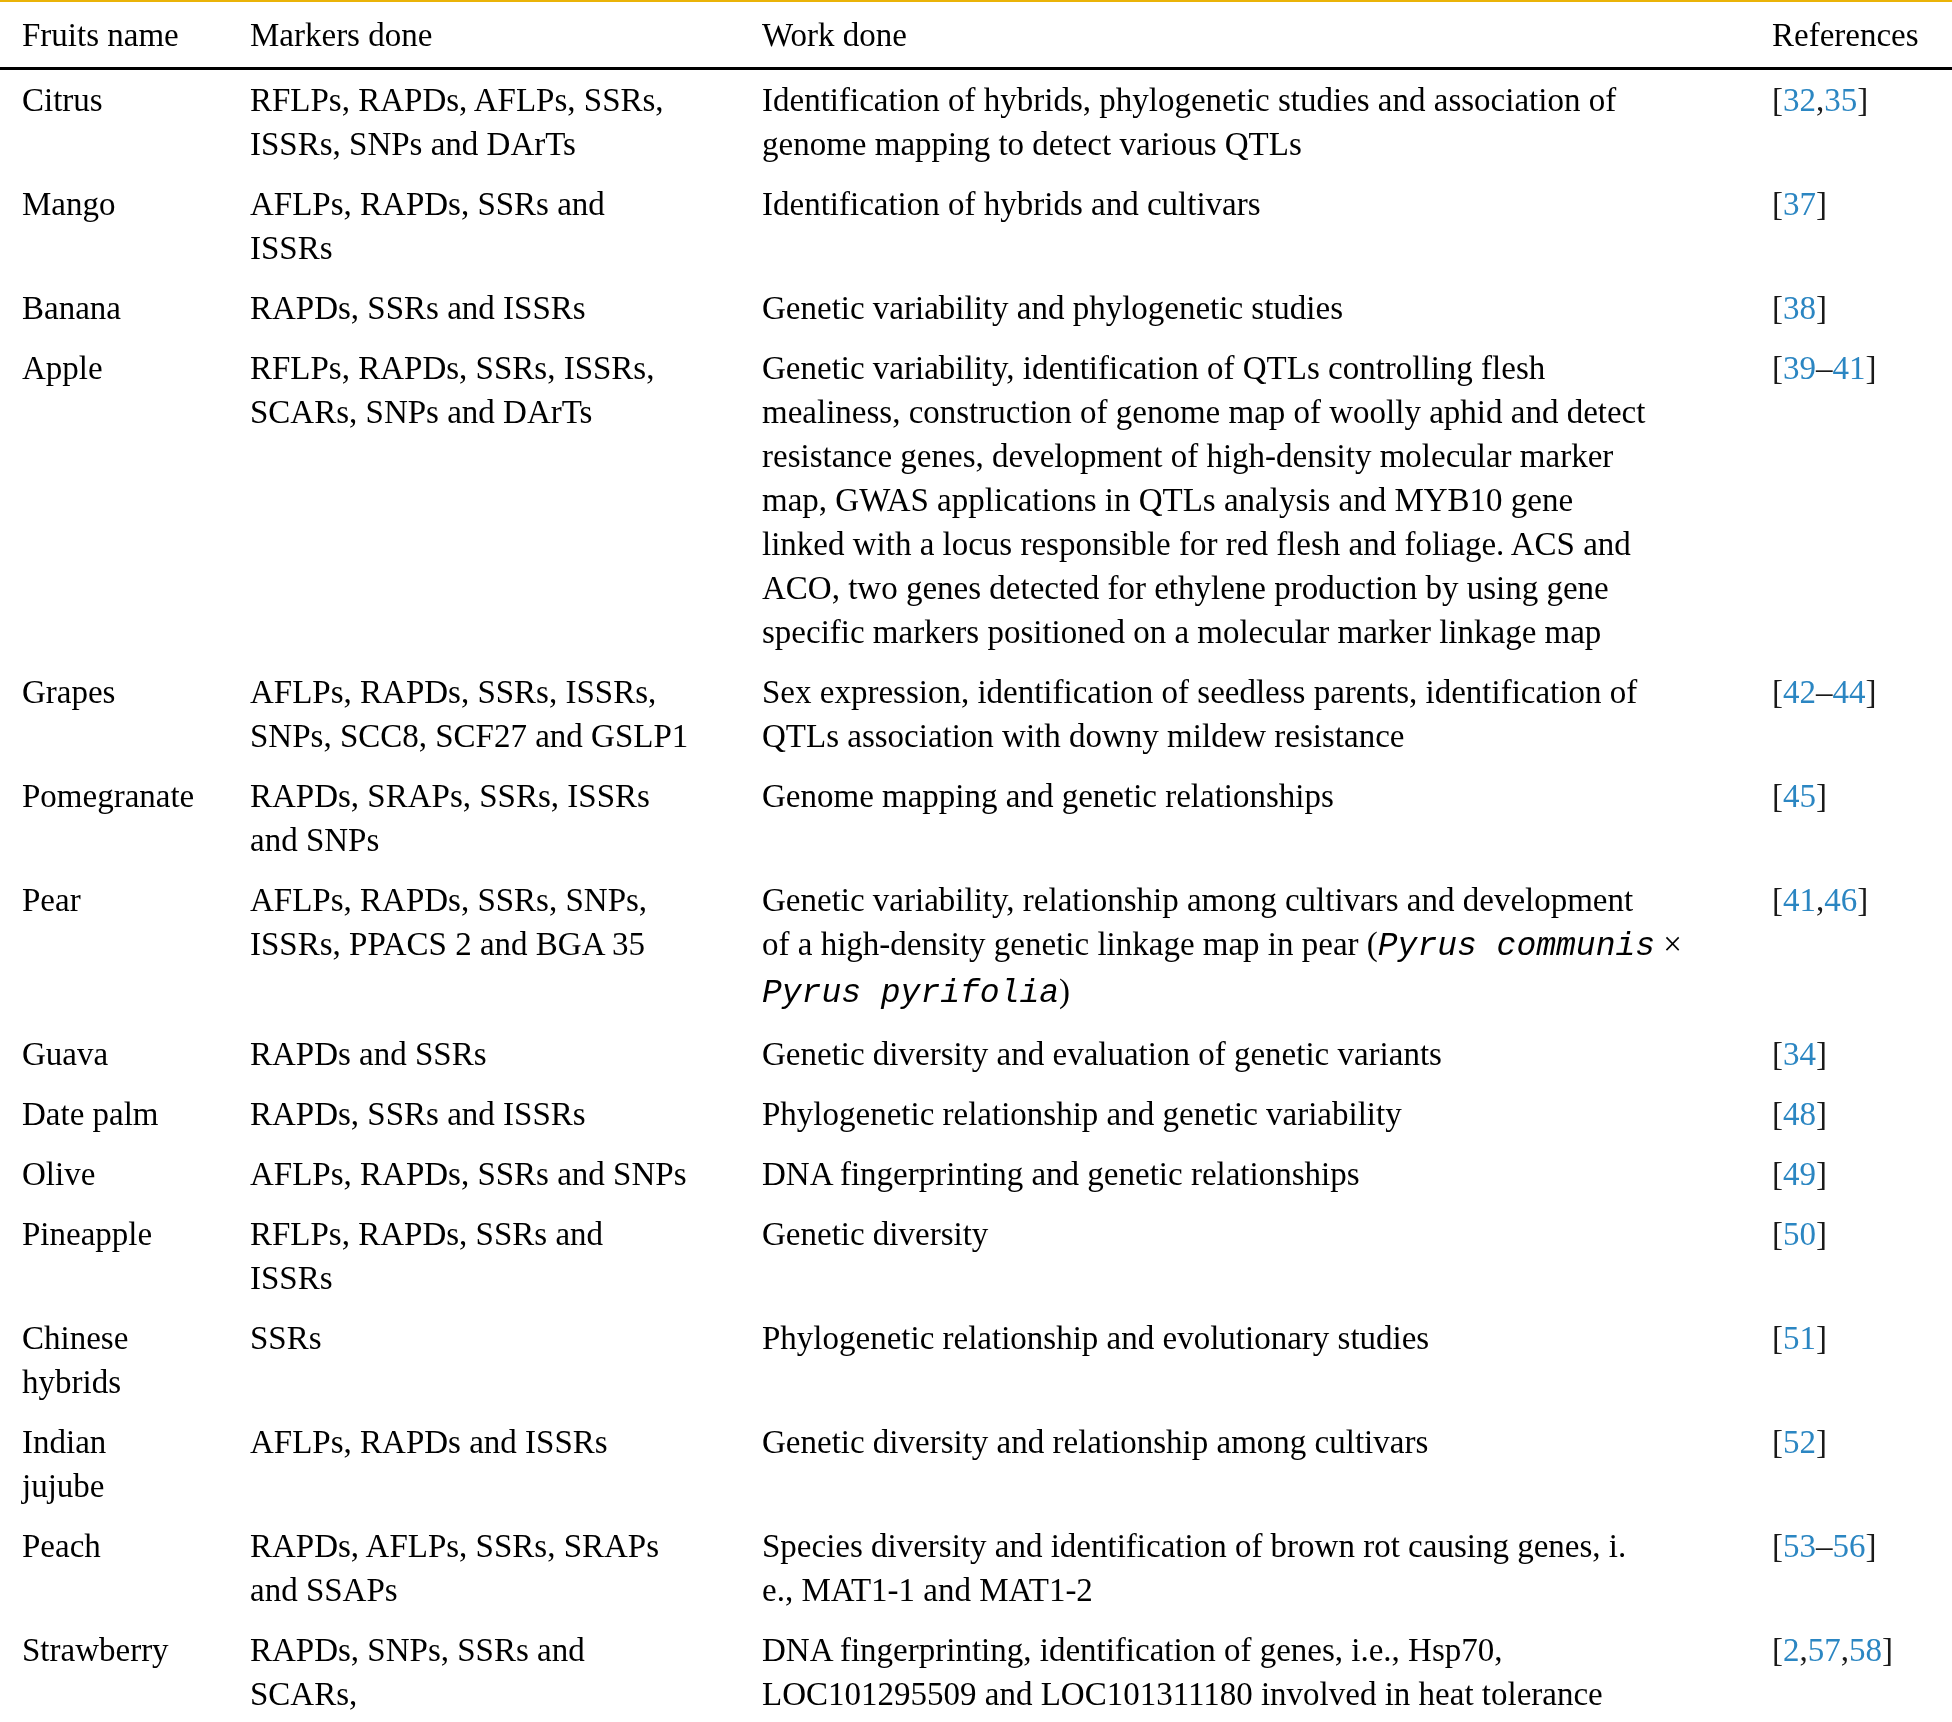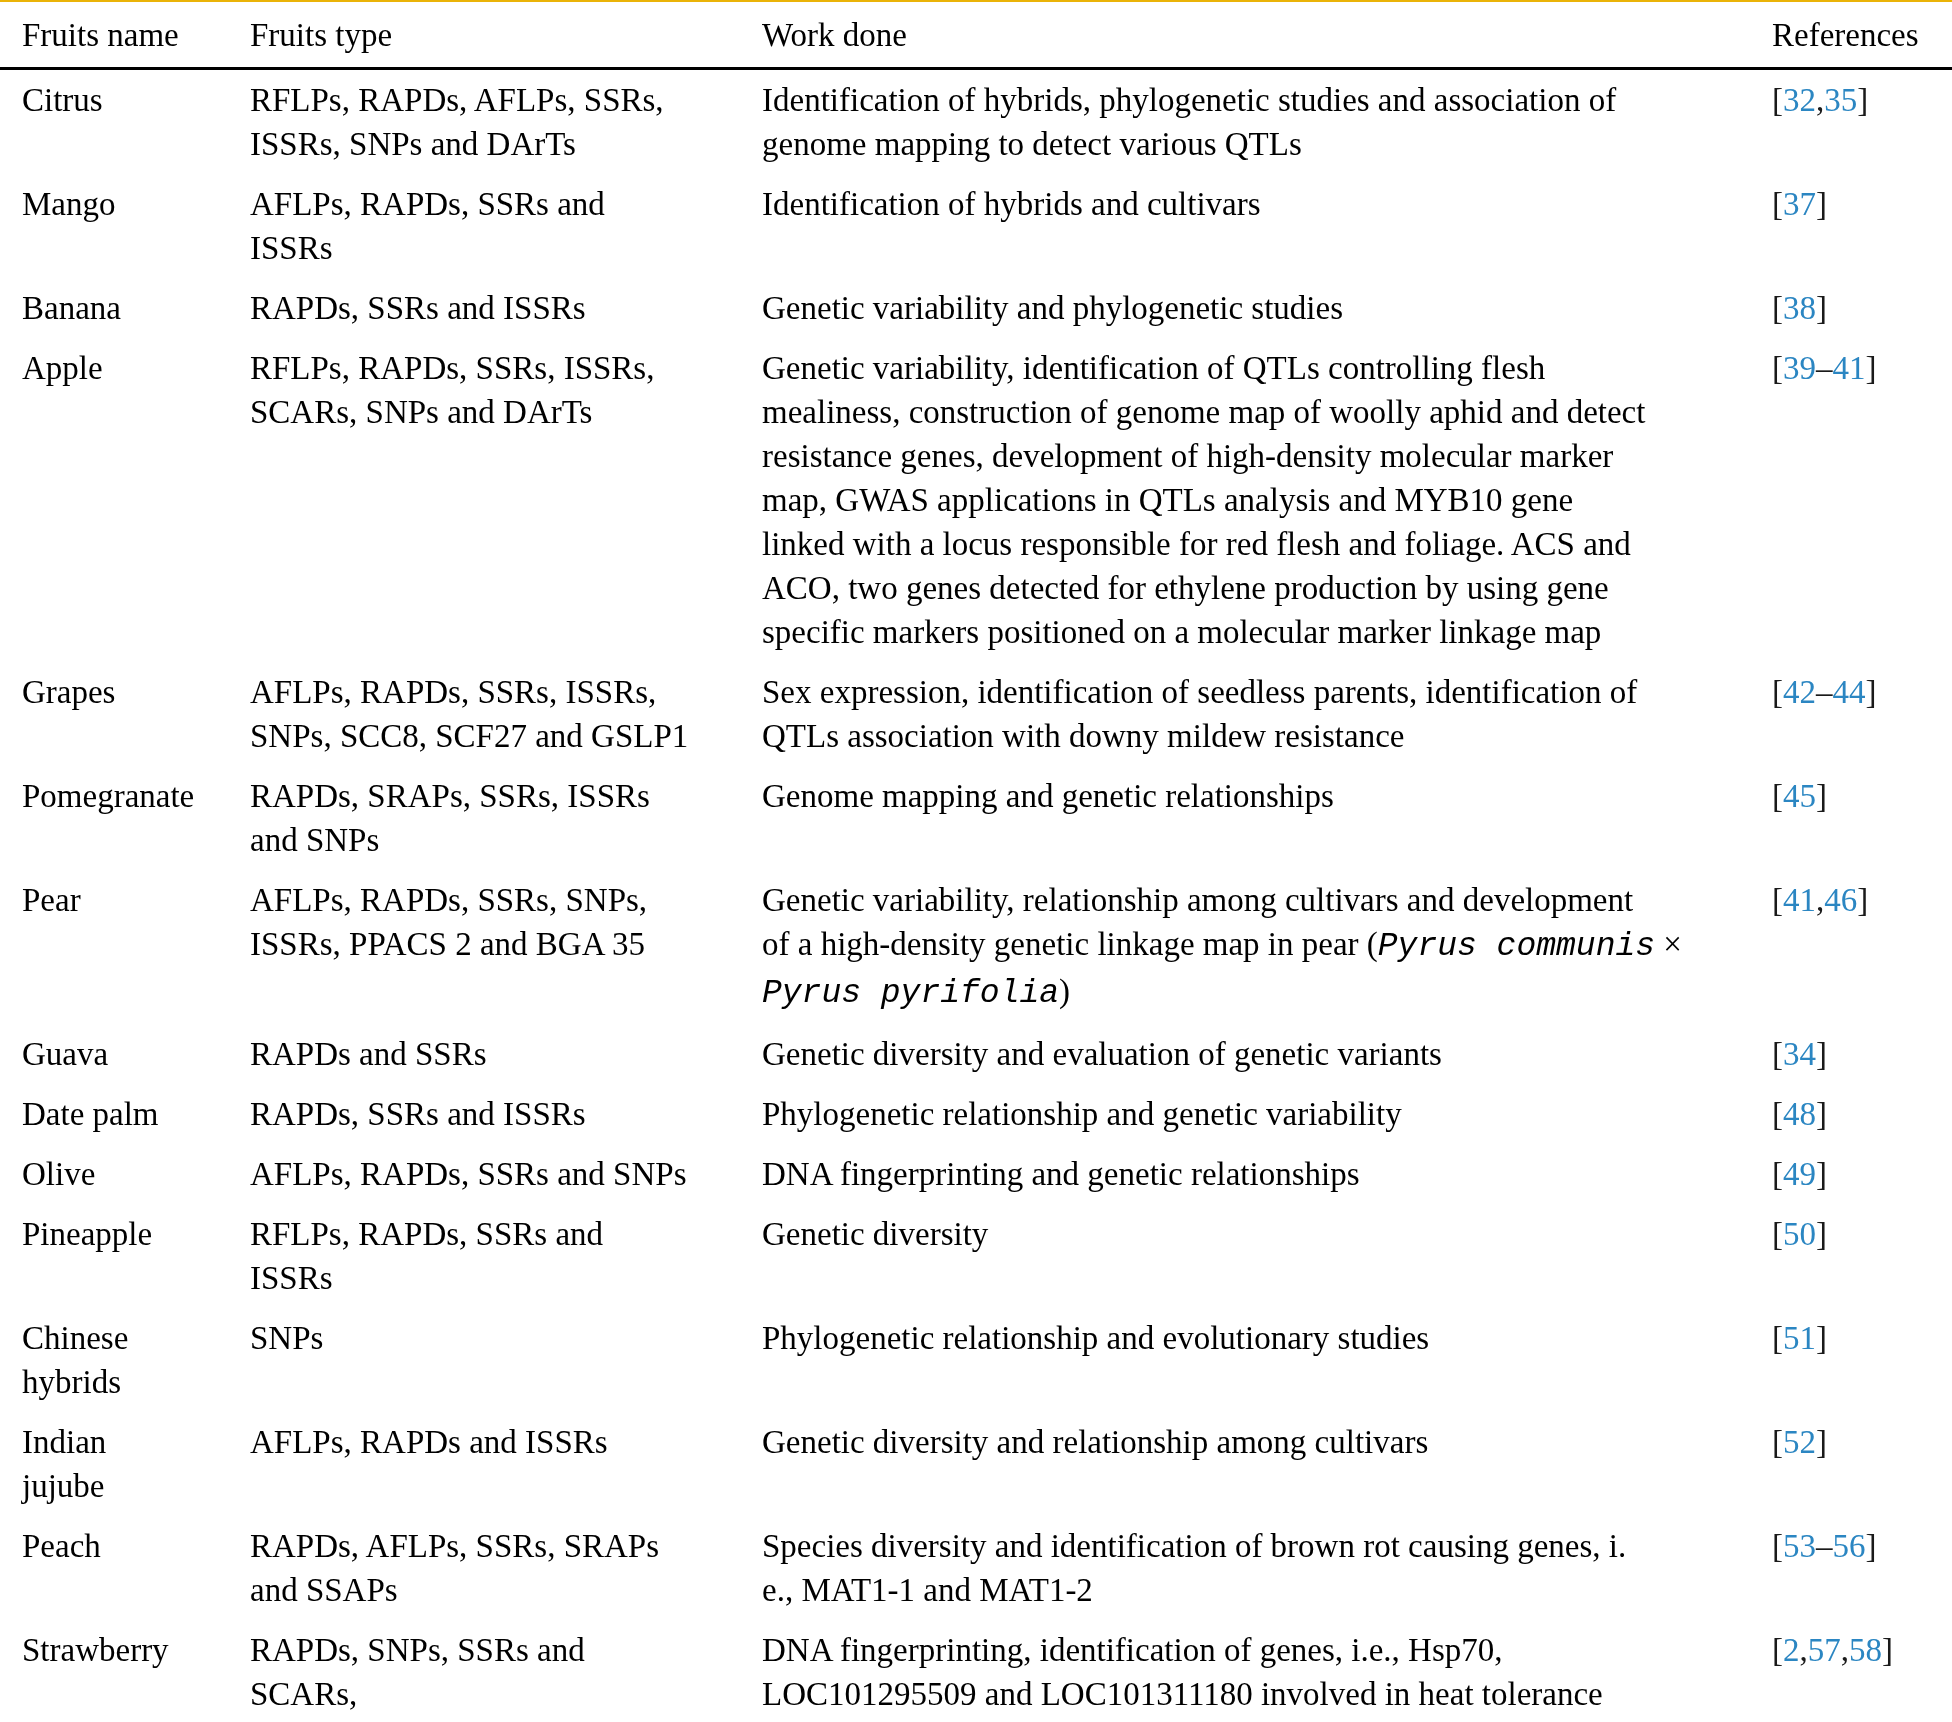--- a/index.html
+++ b/index.html
@@ -64,21 +64,21 @@
 <table class="fruits-table">
   <colgroup>
     <col class="c-fruit">
     <col class="c-markers">
     <col class="c-work">
     <col class="c-ref">
   </colgroup>
   <thead>
     <tr>
       <th class="col-fruit">Fruits name</th>
-      <th class="col-markers">Fruits type</th>
+      <th class="col-markers">Markers done</th>
       <th class="col-work">Work done</th>
       <th class="col-ref">References</th>
     </tr>
   </thead>
   <tbody>
       <tr>
         <td class="col-fruit">Citrus</td>
         <td class="col-markers">RFLPs, RAPDs, AFLPs, SSRs,
 ISSRs, SNPs and DArTs</td>
         <td class="col-work"><span>Identification of hybrids, phylogenetic studies and association of
@@ -156,21 +156,21 @@
       <tr>
         <td class="col-fruit">Pineapple</td>
         <td class="col-markers">RFLPs, RAPDs, SSRs and
 ISSRs</td>
         <td class="col-work"><span>Genetic diversity</span></td>
         <td class="col-ref"><span class="citation-bracket">[</span><span class="ref-num">50</span><span class="citation-bracket">]</span></td>
       </tr>
       <tr>
         <td class="col-fruit">Chinese
 hybrids</td>
-        <td class="col-markers">SNPs</td>
+        <td class="col-markers">SSRs</td>
         <td class="col-work"><span>Phylogenetic relationship and evolutionary studies</span></td>
         <td class="col-ref"><span class="citation-bracket">[</span><span class="ref-num">51</span><span class="citation-bracket">]</span></td>
       </tr>
       <tr>
         <td class="col-fruit">Indian
 jujube</td>
         <td class="col-markers">AFLPs, RAPDs and ISSRs</td>
         <td class="col-work"><span>Genetic diversity and relationship among cultivars</span></td>
         <td class="col-ref"><span class="citation-bracket">[</span><span class="ref-num">52</span><span class="citation-bracket">]</span></td>
       </tr>

